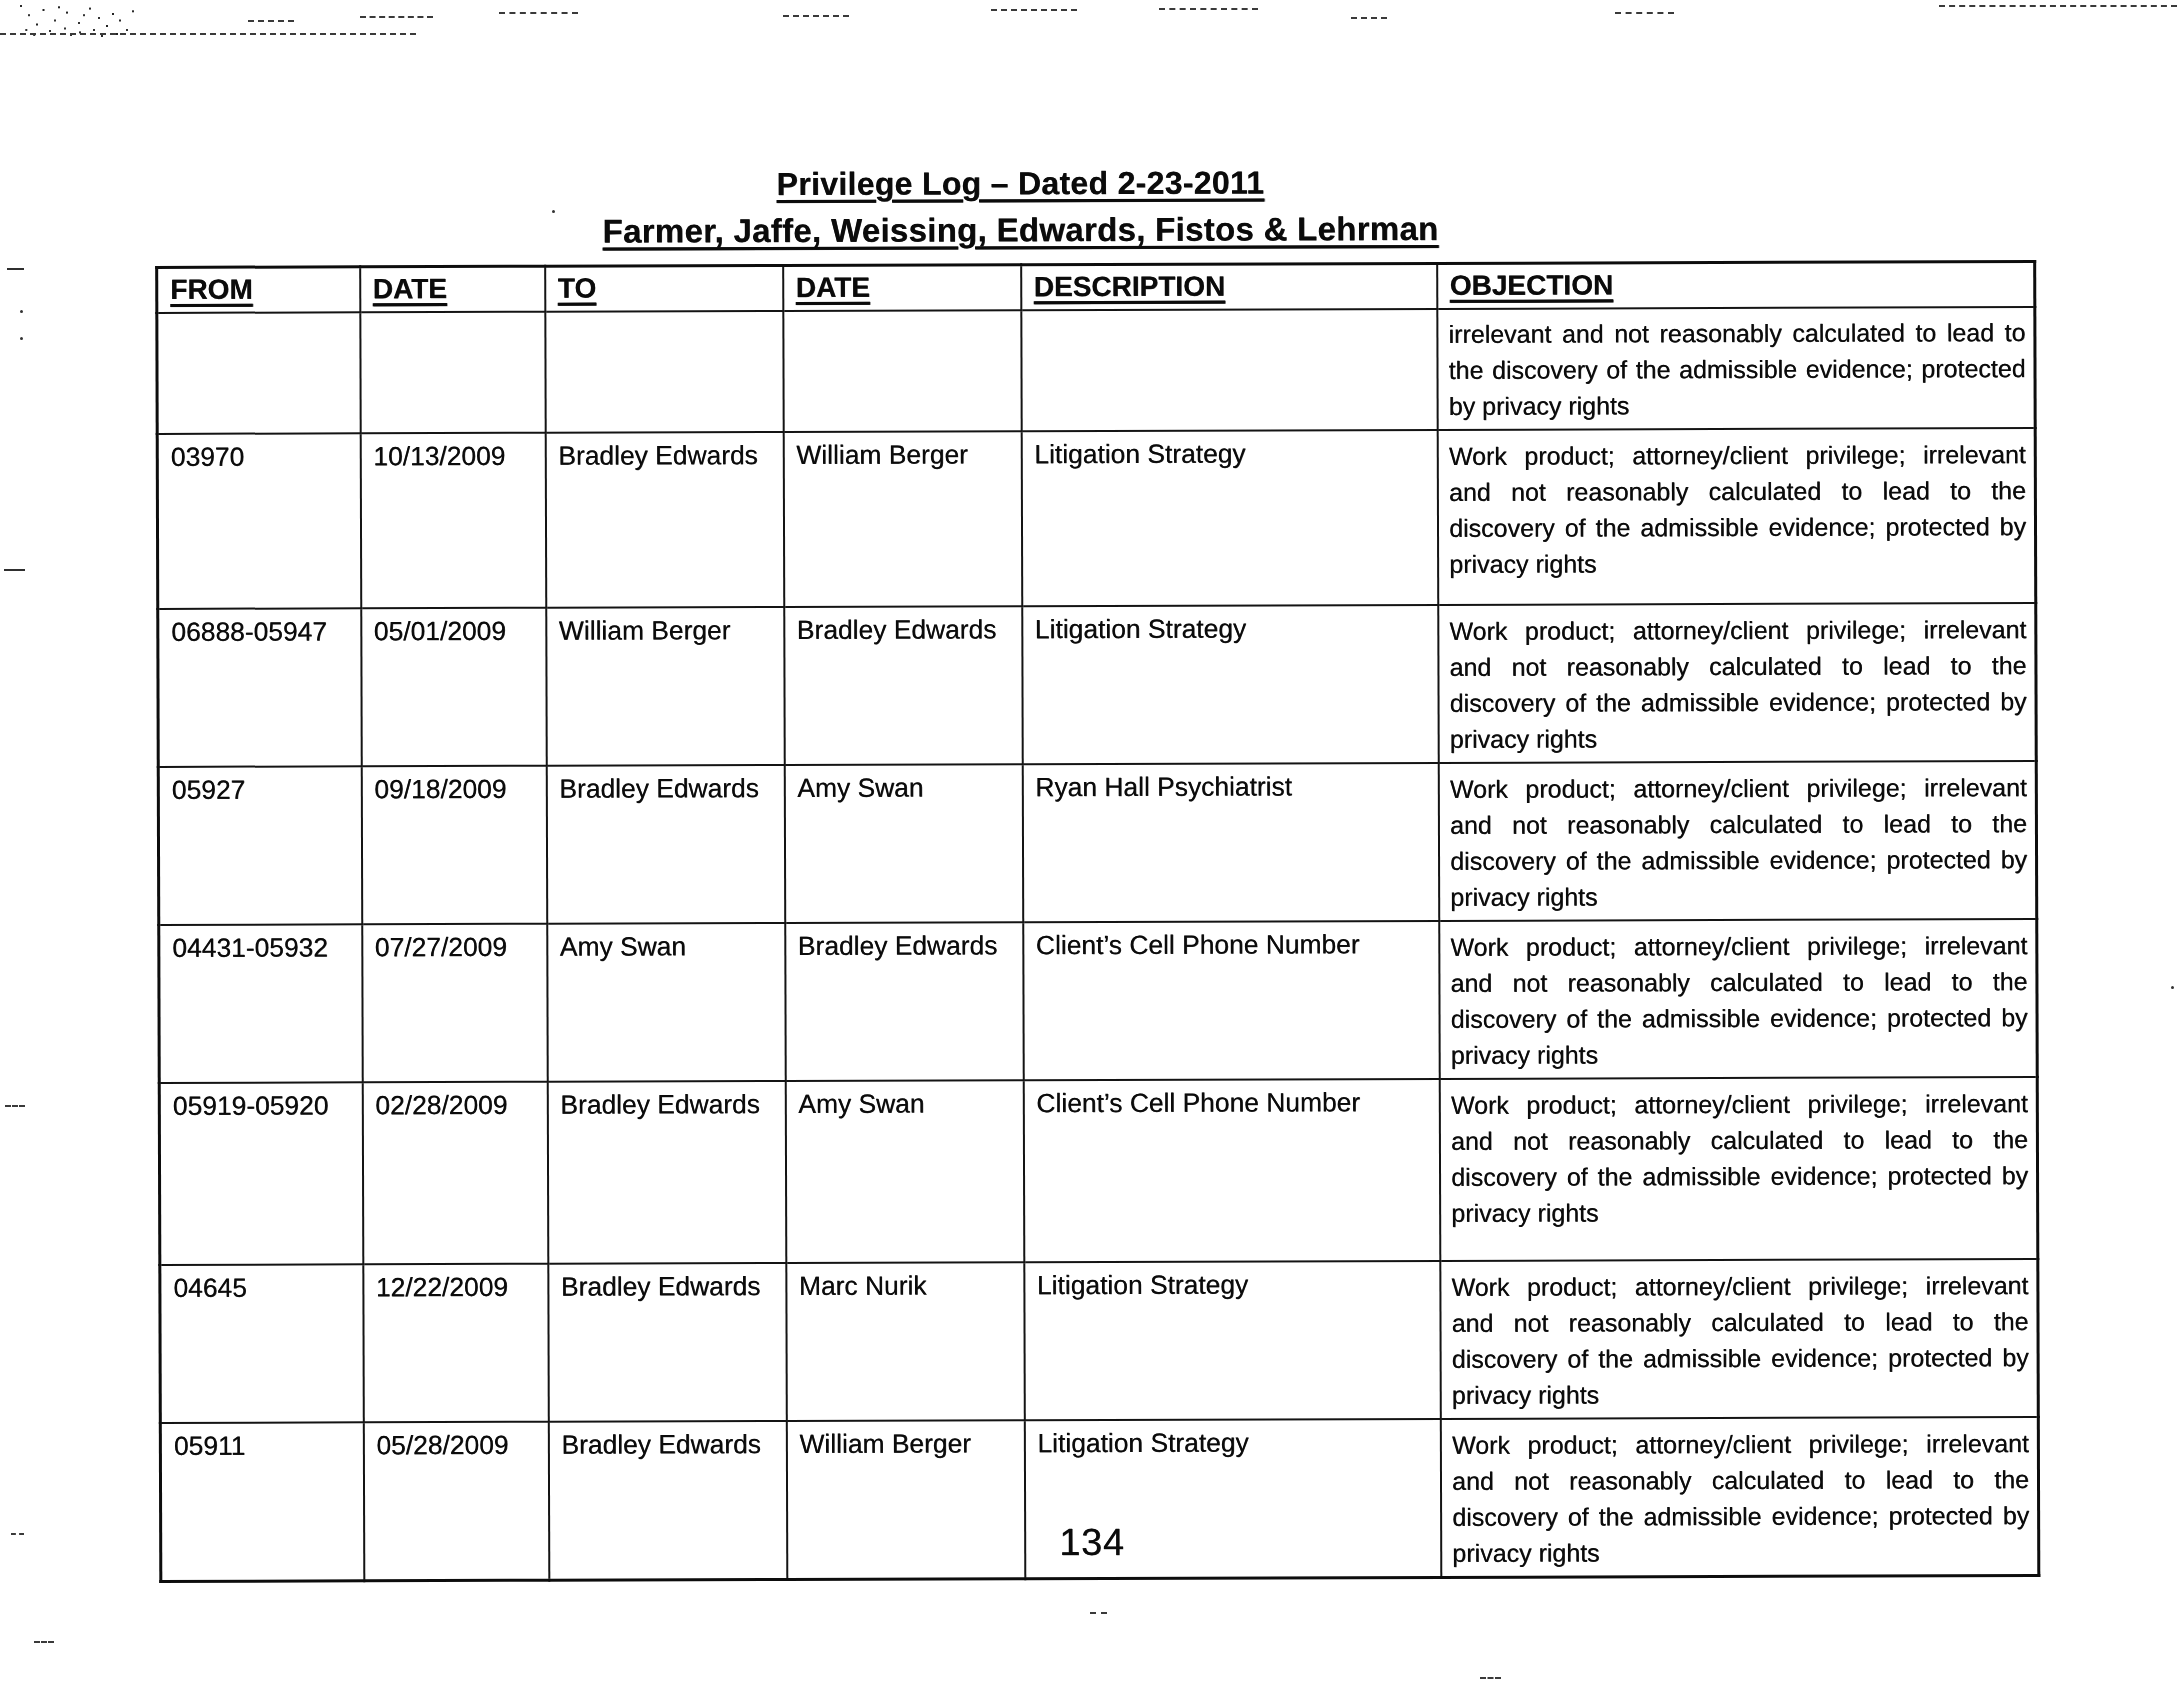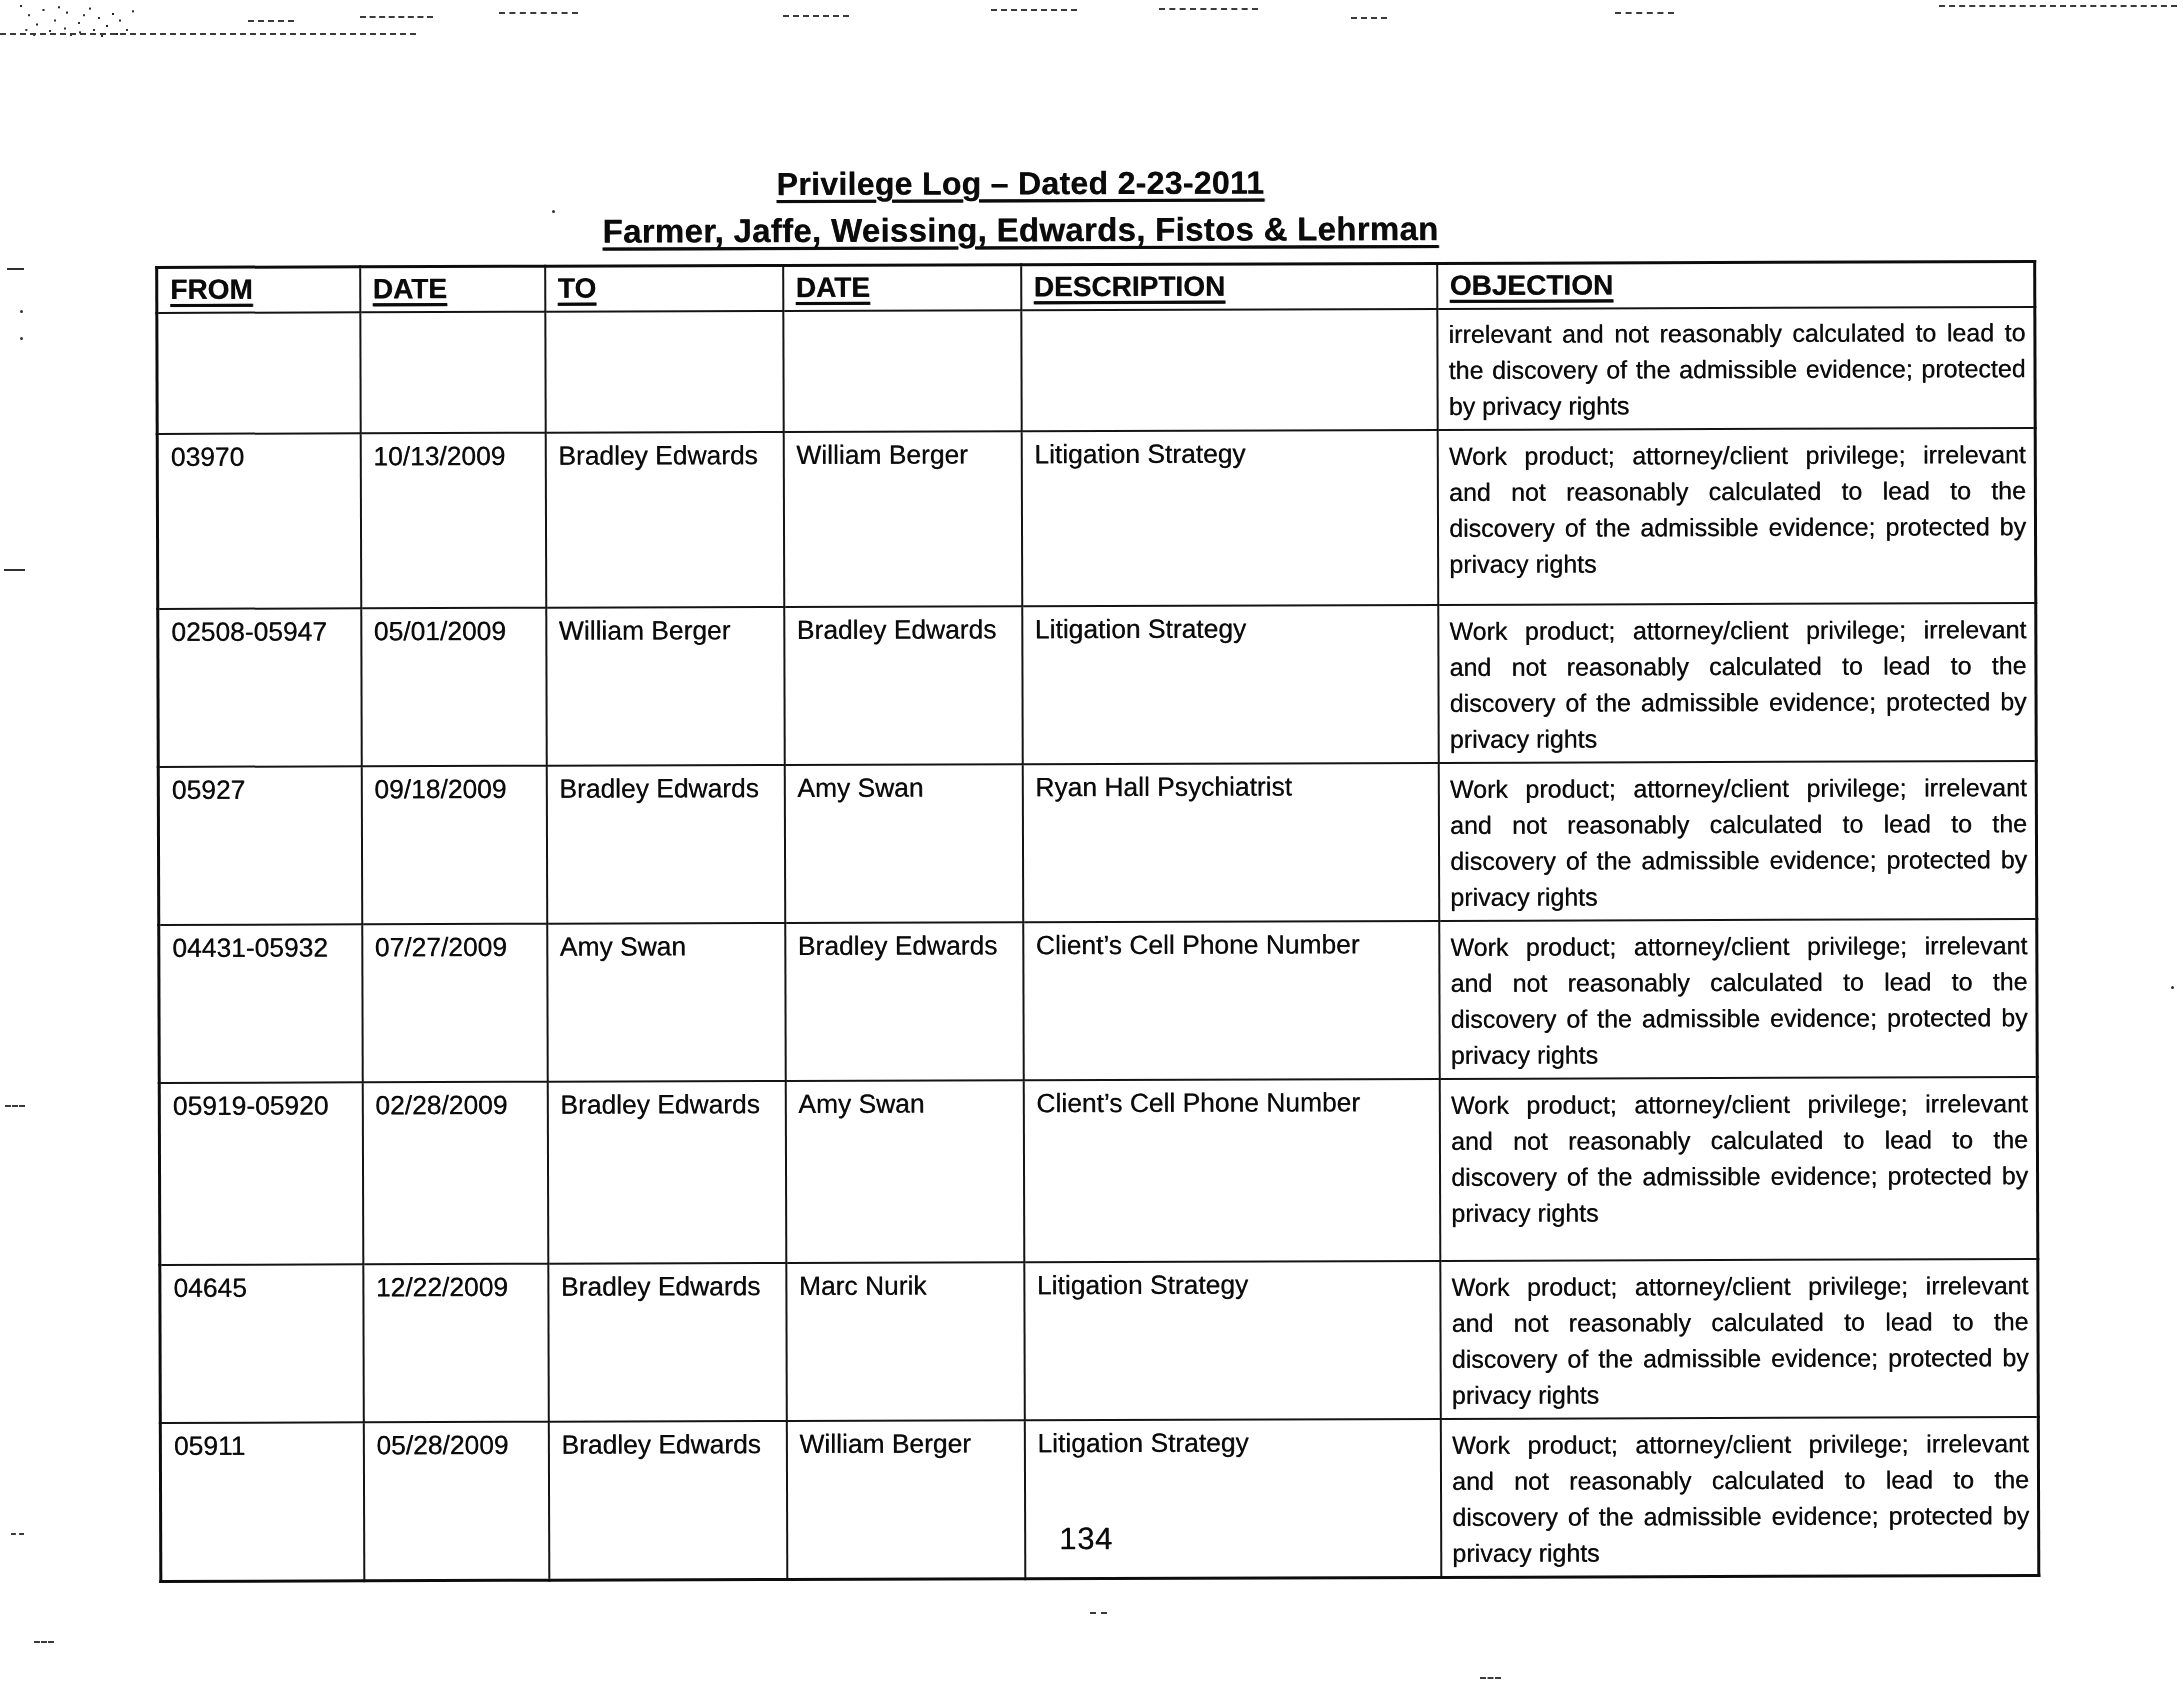--- a/index.html
+++ b/index.html
@@ -50,21 +50,21 @@
     padding:6.6px 8px 5.3px 10.6px;
   }
   tbody tr:nth-child(1) { height:114px; }
   tbody tr:nth-child(2) { height:175px; }
   tbody tr:nth-child(3) { height:135px; }
   tbody tr:nth-child(4) { height:139px; }
   tbody tr:nth-child(5) { height:139px; }
   tbody tr:nth-child(6) { height:182px; }
   tbody tr:nth-child(7) { height:145px; }
   tbody tr:nth-child(8) { height:147px; }
-  .page-number { position:absolute; left:1057px; top:1521px; font-size:31px; letter-spacing:0.7px; }
+  .page-number { position:absolute; left:1057px; top:1521px; font-size:38px; letter-spacing:0.7px; }
 
   
   .art { position:absolute; display:block; }
   .dash { height:0; border-top:2px dashed #3a3a3a; }
   .soliddash { height:0; border-top:2.6px solid #2f2f2f; }
   .dot { width:3.3px; height:3.3px; background:#333; border-radius:50%; }
   .speckles {
     left:20px; top:5.3px; width:2px; height:2px; background:#2c2c2c;
     box-shadow: 8px 9.2px #333, 22.5px 4px #222, 34px 14.5px #333, 46px 6.6px #222,
       58px 17px #333, 69px 2.6px #2a2a2a, 78px 12px #333, 92px 8px #222,
@@ -137,21 +137,21 @@
       </tr>
       <tr>
         <td>03970</td>
         <td>10/13/2009</td>
         <td>Bradley Edwards</td>
         <td>William Berger</td>
         <td>Litigation Strategy</td>
         <td class="objection">Work product; attorney/client privilege; irrelevant and not reasonably calculated to lead to the discovery of the admissible evidence; protected by privacy rights</td>
       </tr>
       <tr>
-        <td>02508-05947</td>
+        <td>06888-05947</td>
         <td>05/01/2009</td>
         <td>William Berger</td>
         <td>Bradley Edwards</td>
         <td>Litigation Strategy</td>
         <td class="objection">Work product; attorney/client privilege; irrelevant and not reasonably calculated to lead to the discovery of the admissible evidence; protected by privacy rights</td>
       </tr>
       <tr>
         <td>05927</td>
         <td>09/18/2009</td>
         <td>Bradley Edwards</td>

